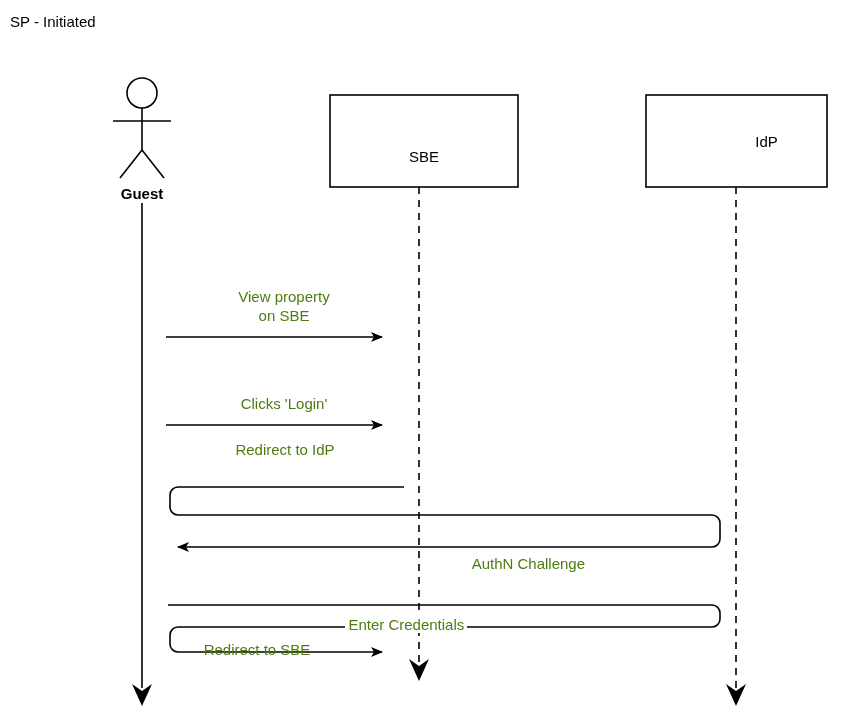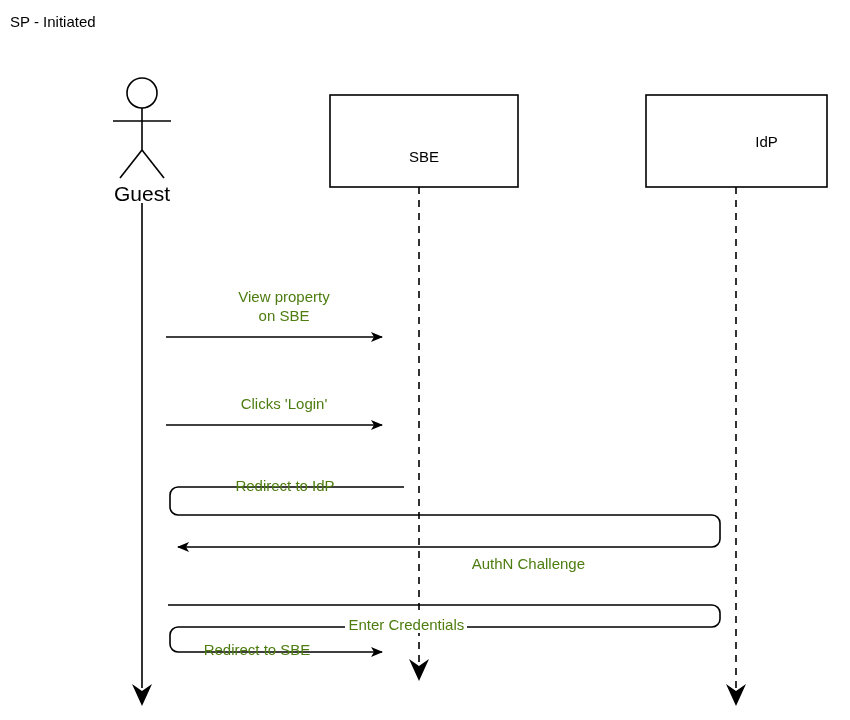--- a/index.html
+++ b/index.html
@@ -48,24 +48,25 @@
   }
   .participant-label {
     position: absolute;
     font-size: 15px;
     line-height: 19px;
     text-align: center;
     white-space: pre;
   }
   .actor-label {
     position: absolute;
-    font-size: 21px;
+    font-size: 15px;
     line-height: 19px;
     text-align: center;
     white-space: pre;
+    font-weight: bold;
   }
 </style>
 </head>
 <body>
 
 <div id="diagram-root">
 
   <div class="diagram-title">SP - Initiated</div>
 
   <svg id="seq-svg" viewBox="0 0 850 720" xmlns="http://www.w3.org/2000/svg">
@@ -130,21 +131,21 @@
 
   <div class="participant-label" style="left:330px; top:132px; width:188px;margin-top:15px;">SBE</div>
 
   <div class="participant-label" style="left:676px; top:132px; width:181px;">IdP</div>
 
   <div class="lbl" style="left:184px; top:287px; width:200px;">View property</div>
   <div class="lbl" style="left:184px; top:306px; width:200px;">on SBE</div>
 
   <div class="lbl" style="left:184px; top:394px; width:200px;">Clicks 'Login'</div>
 
-  <div class="lbl" style="left:185px; top:476px; width:200px;">Redirect to IdP</div>
+  <div class="lbl" style="left:185px; top:440px; width:200px;">Redirect to IdP</div>
 
   <div class="lbl" style="left:420px; top:535px; width:200px;">
     <span class="lbl-inline">AuthN Challenge</span>
   </div>
 
   <div class="lbl" style="left:298px; top:596px; width:200px;">
     <span class="lbl-inline">Enter Credentials</span>
   </div>
 
   <div class="lbl" style="left:157px; top:640px; width:200px;">Redirect to SBE</div>

